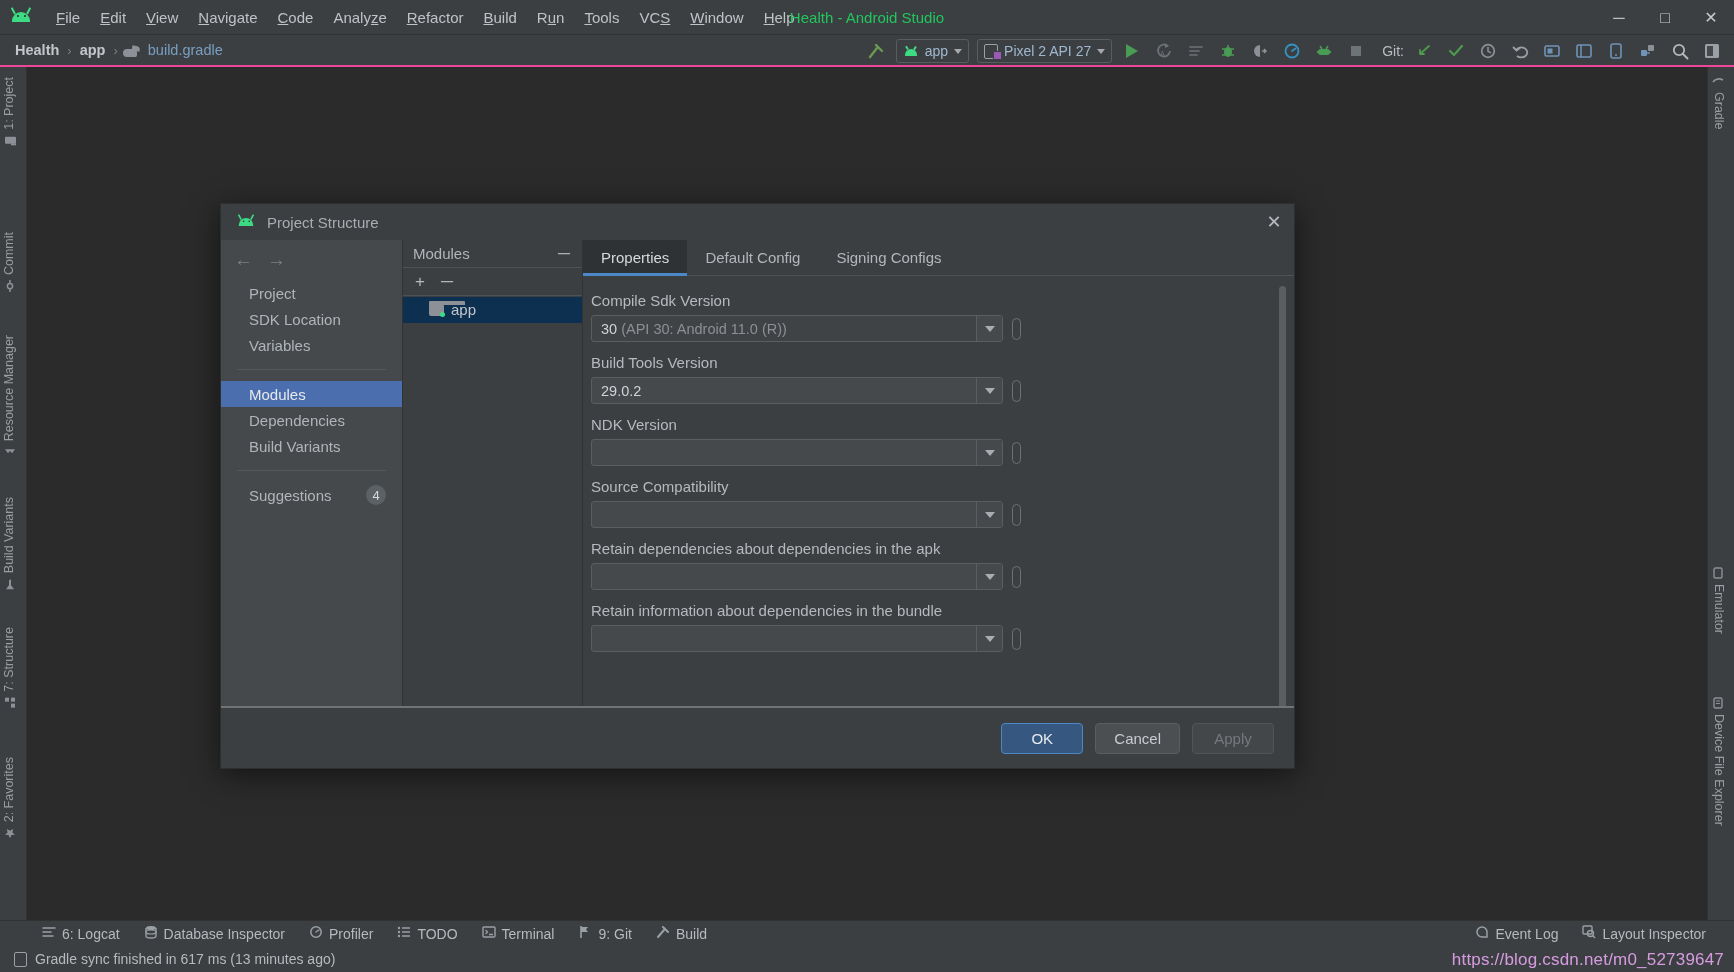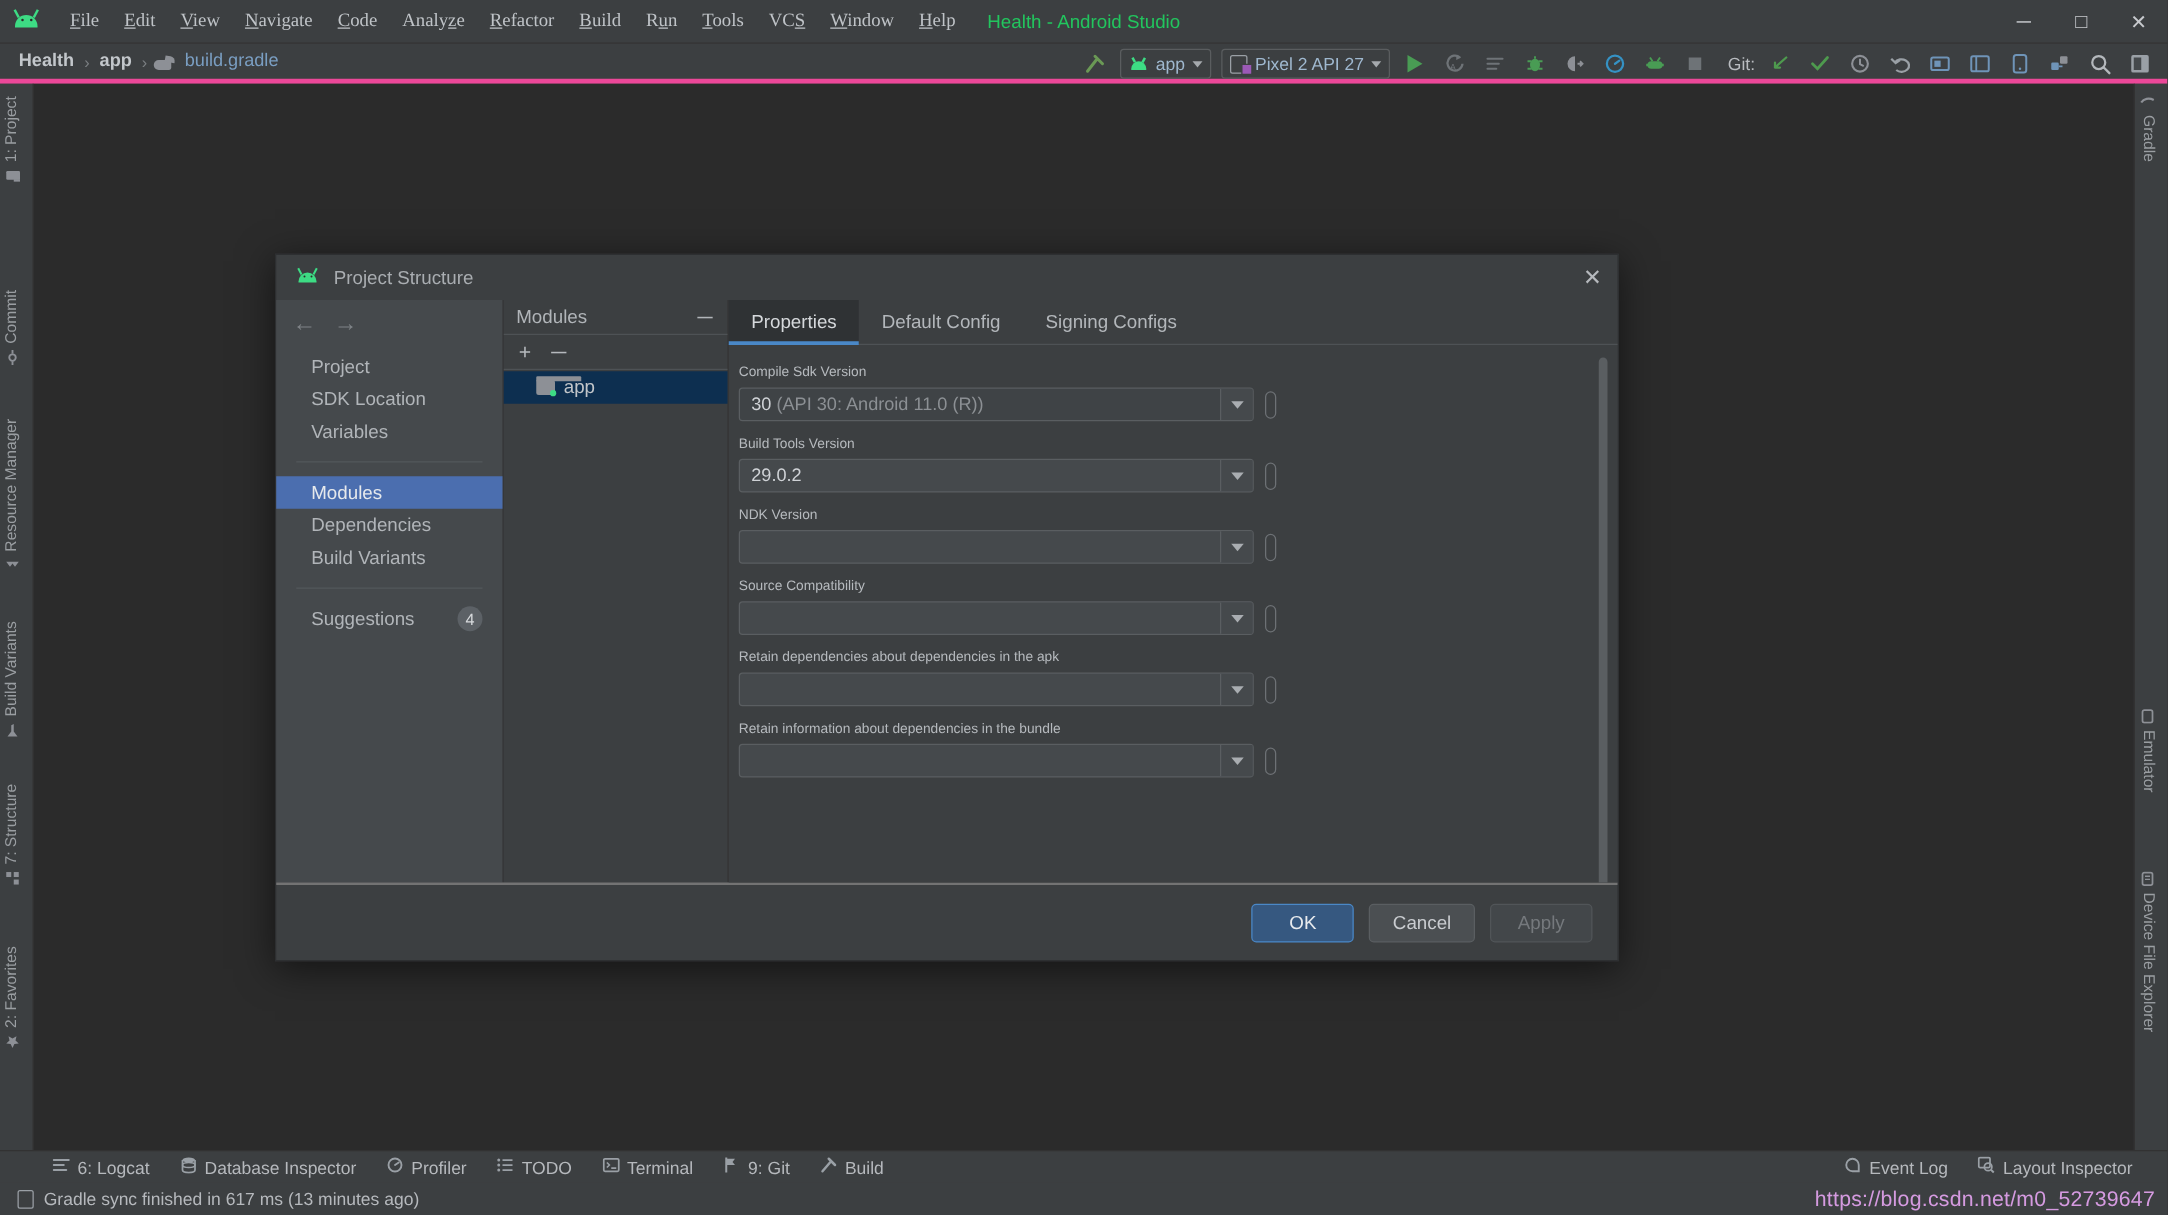--- a/index.html
+++ b/index.html
@@ -34,21 +34,21 @@
     background: #3ddc84; border-radius: 9px 9px 0 0;
   }
   .as-logo .ant { position: absolute; width: 2px; height: 7px; background: #3ddc84; transform-origin: bottom; }
   .as-logo .ant.l { left: 6px; top: 0px; transform: rotate(-28deg); }
   .as-logo .ant.r { left: 18px; top: 0px; transform: rotate(28deg); }
   .as-logo .eye { position: absolute; top: 8px; width: 2px; height: 2px; background:#2b2b2b; border-radius:50%; }
   .as-logo .eye.l { left: 9px; }
   .as-logo .eye.r { left: 16px; }
 
   .menu {
-    display: flex; align-items: center; height: 35px; margin-left: 6px; font-family: Liberation Serif, serif;
+    display: flex; align-items: center; height: 35px; margin-left: 6px;
   }
   .menu-item {
     font-size: 15px; color: #bfc3c7; padding: 4px 10px; cursor: default; white-space: nowrap;
   }
   .menu-item .mn { text-decoration: underline; }
 
   .win-title {
     position: absolute; left: 50%; transform: translateX(-50%);
     font-size: 15px; color: #22c55e; white-space: nowrap;
   }
@@ -57,21 +57,21 @@
   }
   .win-btn {
     width: 46px; height: 35px; display: flex; align-items: center; justify-content: center;
     color: #c8cace; font-size: 16px;
   }
 
   
   .navbar {
     position: absolute; top: 35px; left: 0; width: 1734px; height: 32px;
     background: #3c3f41; display: flex; align-items: center;
-    border-bottom: 4px solid #ec4899;
+    border-bottom: 2px solid #ec4899;
   }
   .crumbs { display: flex; align-items: center; margin-left: 12px; font-size: 14.5px; }
   .crumb { color: #c3c7cb; font-weight: bold; padding: 2px 3px; }
   .crumb.file { font-weight: normal; color: #7a9ec2; }
   .crumb-sep { color: #7b7f82; margin: 0 5px; font-size: 13px; }
   .gradle-ico {
     display:inline-block; width: 17px; height: 13px; margin-right: 5px; position: relative; top: 2px;
   }
   .gradle-ico .b { position:absolute; left:0; top:3px; width:14px; height:8px; background:#8d9096; border-radius:7px 3px 3px 7px; }
   .gradle-ico .t { position:absolute; left:9px; top:0px; width:8px; height:5px; background:#8d9096; border-radius:0 4px 0 0; transform: rotate(10deg);}
@@ -217,21 +217,21 @@
     position: relative;
   }
   .tab.active { background: #2f3234; color: #d6d9dc; }
   .tab.active:after {
     content:""; position:absolute; left:0; right:0; bottom:-1px; height:3px; background:#4a88c7;
   }
   .form {
     flex: 1; overflow: hidden; padding: 16px 0 0 8px; position: relative;
   }
   .field { margin: 0 0 12px 0; }
-  .field-label { font-size: 11px; color: #b6babe; margin-bottom: 6px; }
+  .field-label { font-size: 15px; color: #b6babe; margin-bottom: 6px; }
   .field-row { display: flex; align-items: center; gap: 9px; }
   .combo {
     width: 412px; height: 27px; background: #45494c; border: 1px solid #5a5e61; border-radius: 3px;
     display: flex; align-items: center; position: relative;
   }
   .combo.dim { background: #3f4346; }
   .combo .val { padding-left: 9px; font-size: 14.5px; color: #cfd2d6; white-space: nowrap; }
   .combo .val .sub { color: #8c9094; }
   .combo .arrowbox {
     position: absolute; right: 0; top: 0; bottom: 0; width: 26px;

